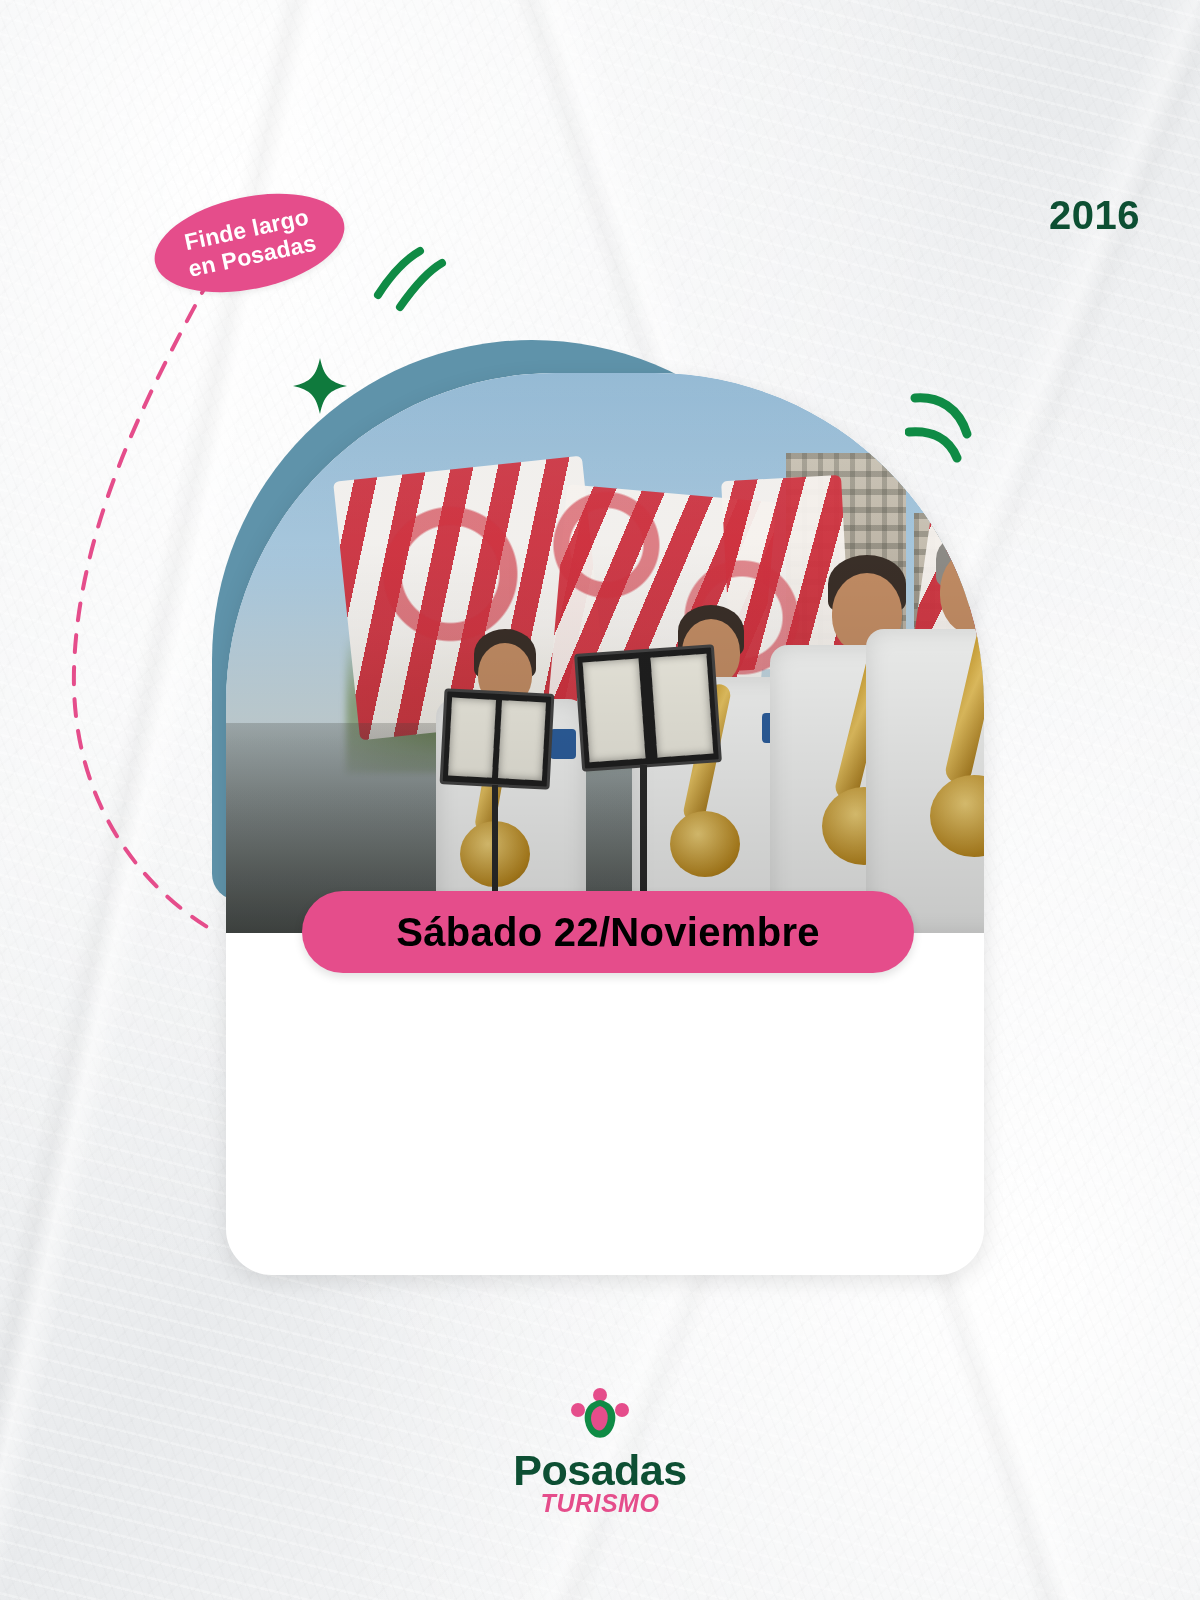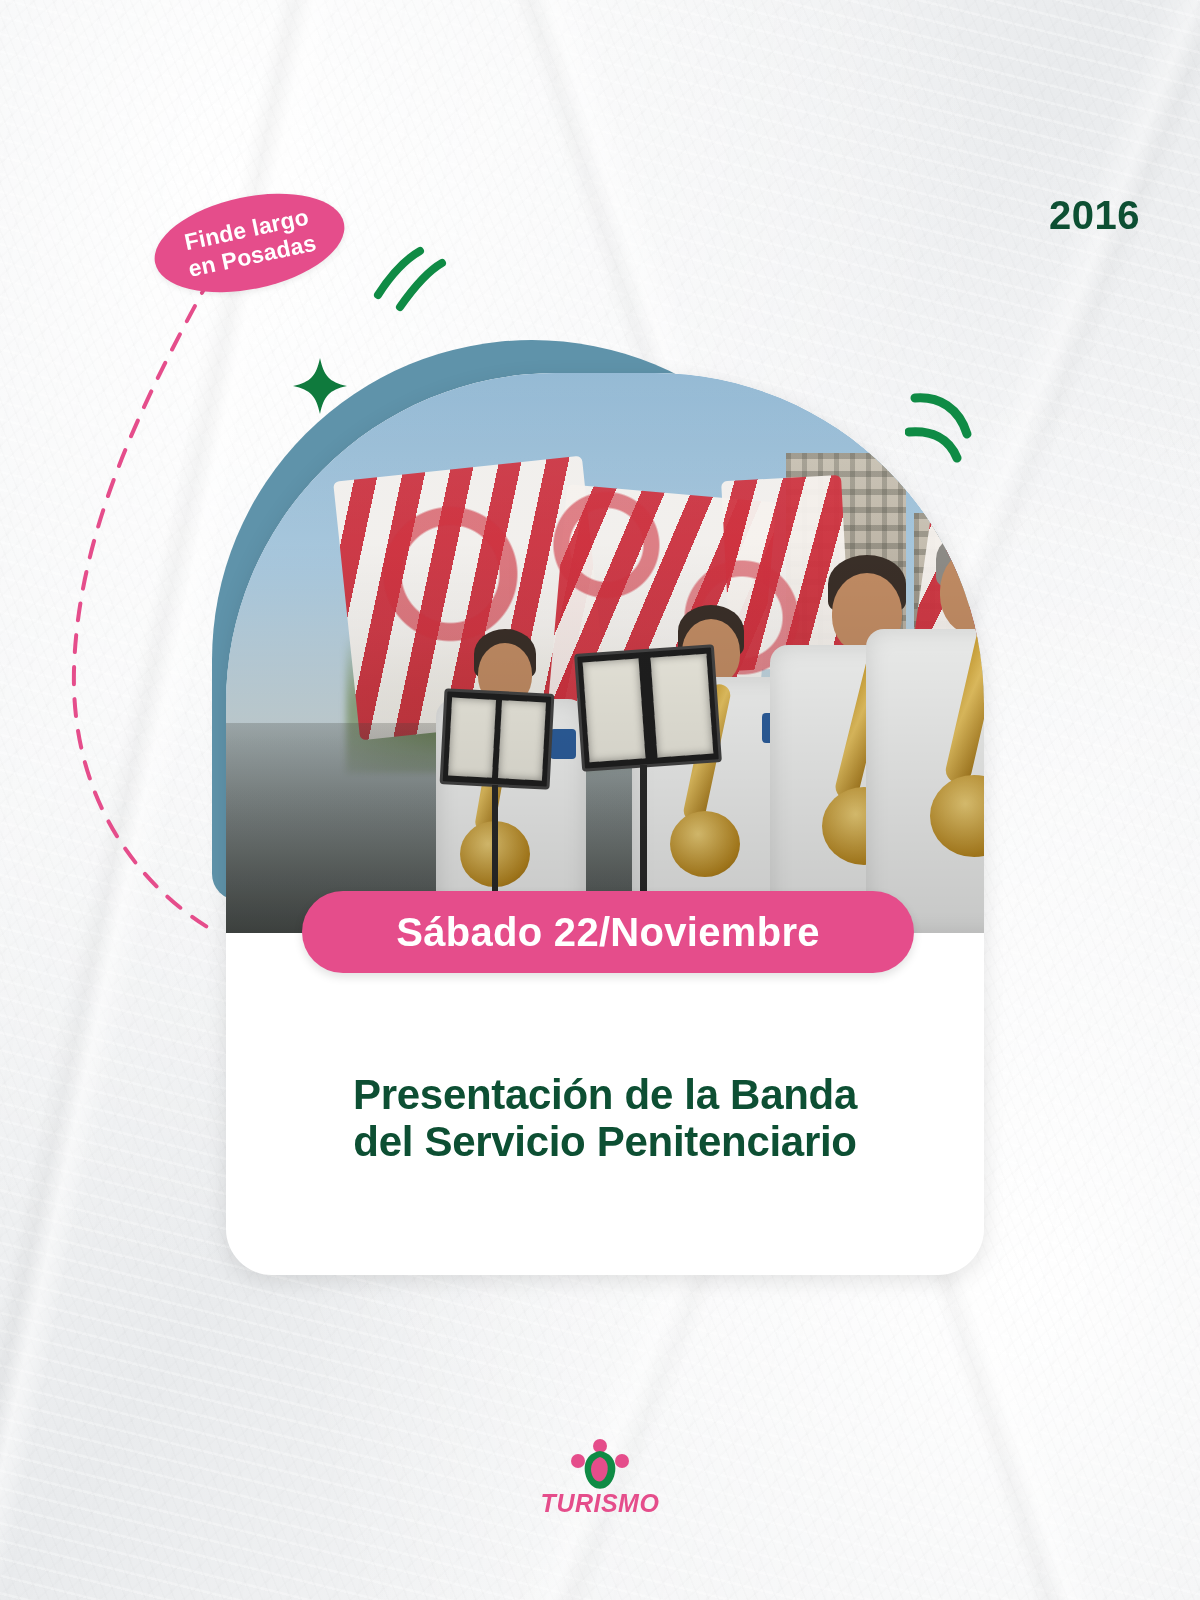--- a/index.html
+++ b/index.html
@@ -249,21 +249,21 @@
     position: absolute;
     left: 76px;
     top: 518px;
     width: 612px;
     height: 82px;
     background: #e54d8b;
     border-radius: 41px;
     display: flex;
     align-items: center;
     justify-content: center;
-    color: #ffffff;
+    color: #000000;
     font-size: 40px;
     font-weight: bold;
     letter-spacing: .3px;
     box-shadow: 0 4px 10px rgba(0,0,0,.12);
   }
 
   .time {
     position: absolute;
     left: 0; right: 0;
     top: 632px;
@@ -422,31 +422,28 @@
           <div class="pg" style="right:5px;"></div>
         </div>
         <div class="stand" style="left:266px; top:412px; width:6px; height:148px;"></div>
 
         <div class="photo-shade"></div>
       </div>
 
       <div class="date-banner">Sábado 22/Noviembre</div>
 
 
-      <div class="title">
-        <span>Presentación de la Banda</span><br>
-        <span>del Servicio Penitenciario</span>
-      </div>
 
     </div>
   </div>
 
   <div class="logo">
     <svg class="logo-mark" viewBox="0 0 62 58">
       <circle cx="31" cy="9" r="7" fill="#e54d8b"></circle>
       <circle cx="9" cy="24" r="7" fill="#e54d8b"></circle>
       <circle cx="53" cy="24" r="7" fill="#e54d8b"></circle>
       <path d="M31 14 C 44 16, 50 28, 44 42 C 38 55, 24 55, 18 42 C 12 28, 18 16, 31 14 Z" fill="#0f8b45"></path>
       <path d="M31 20 C 38 22, 41 30, 37 39 C 33 47, 26 46, 23 38 C 20 29, 24 22, 31 20 Z" fill="#e54d8b"></path>
     </svg>
+    <div class="logo-name">Posadas</div>
     <div class="logo-sub">TURISMO</div>
   </div>
 </div>
 
 </body></html>

